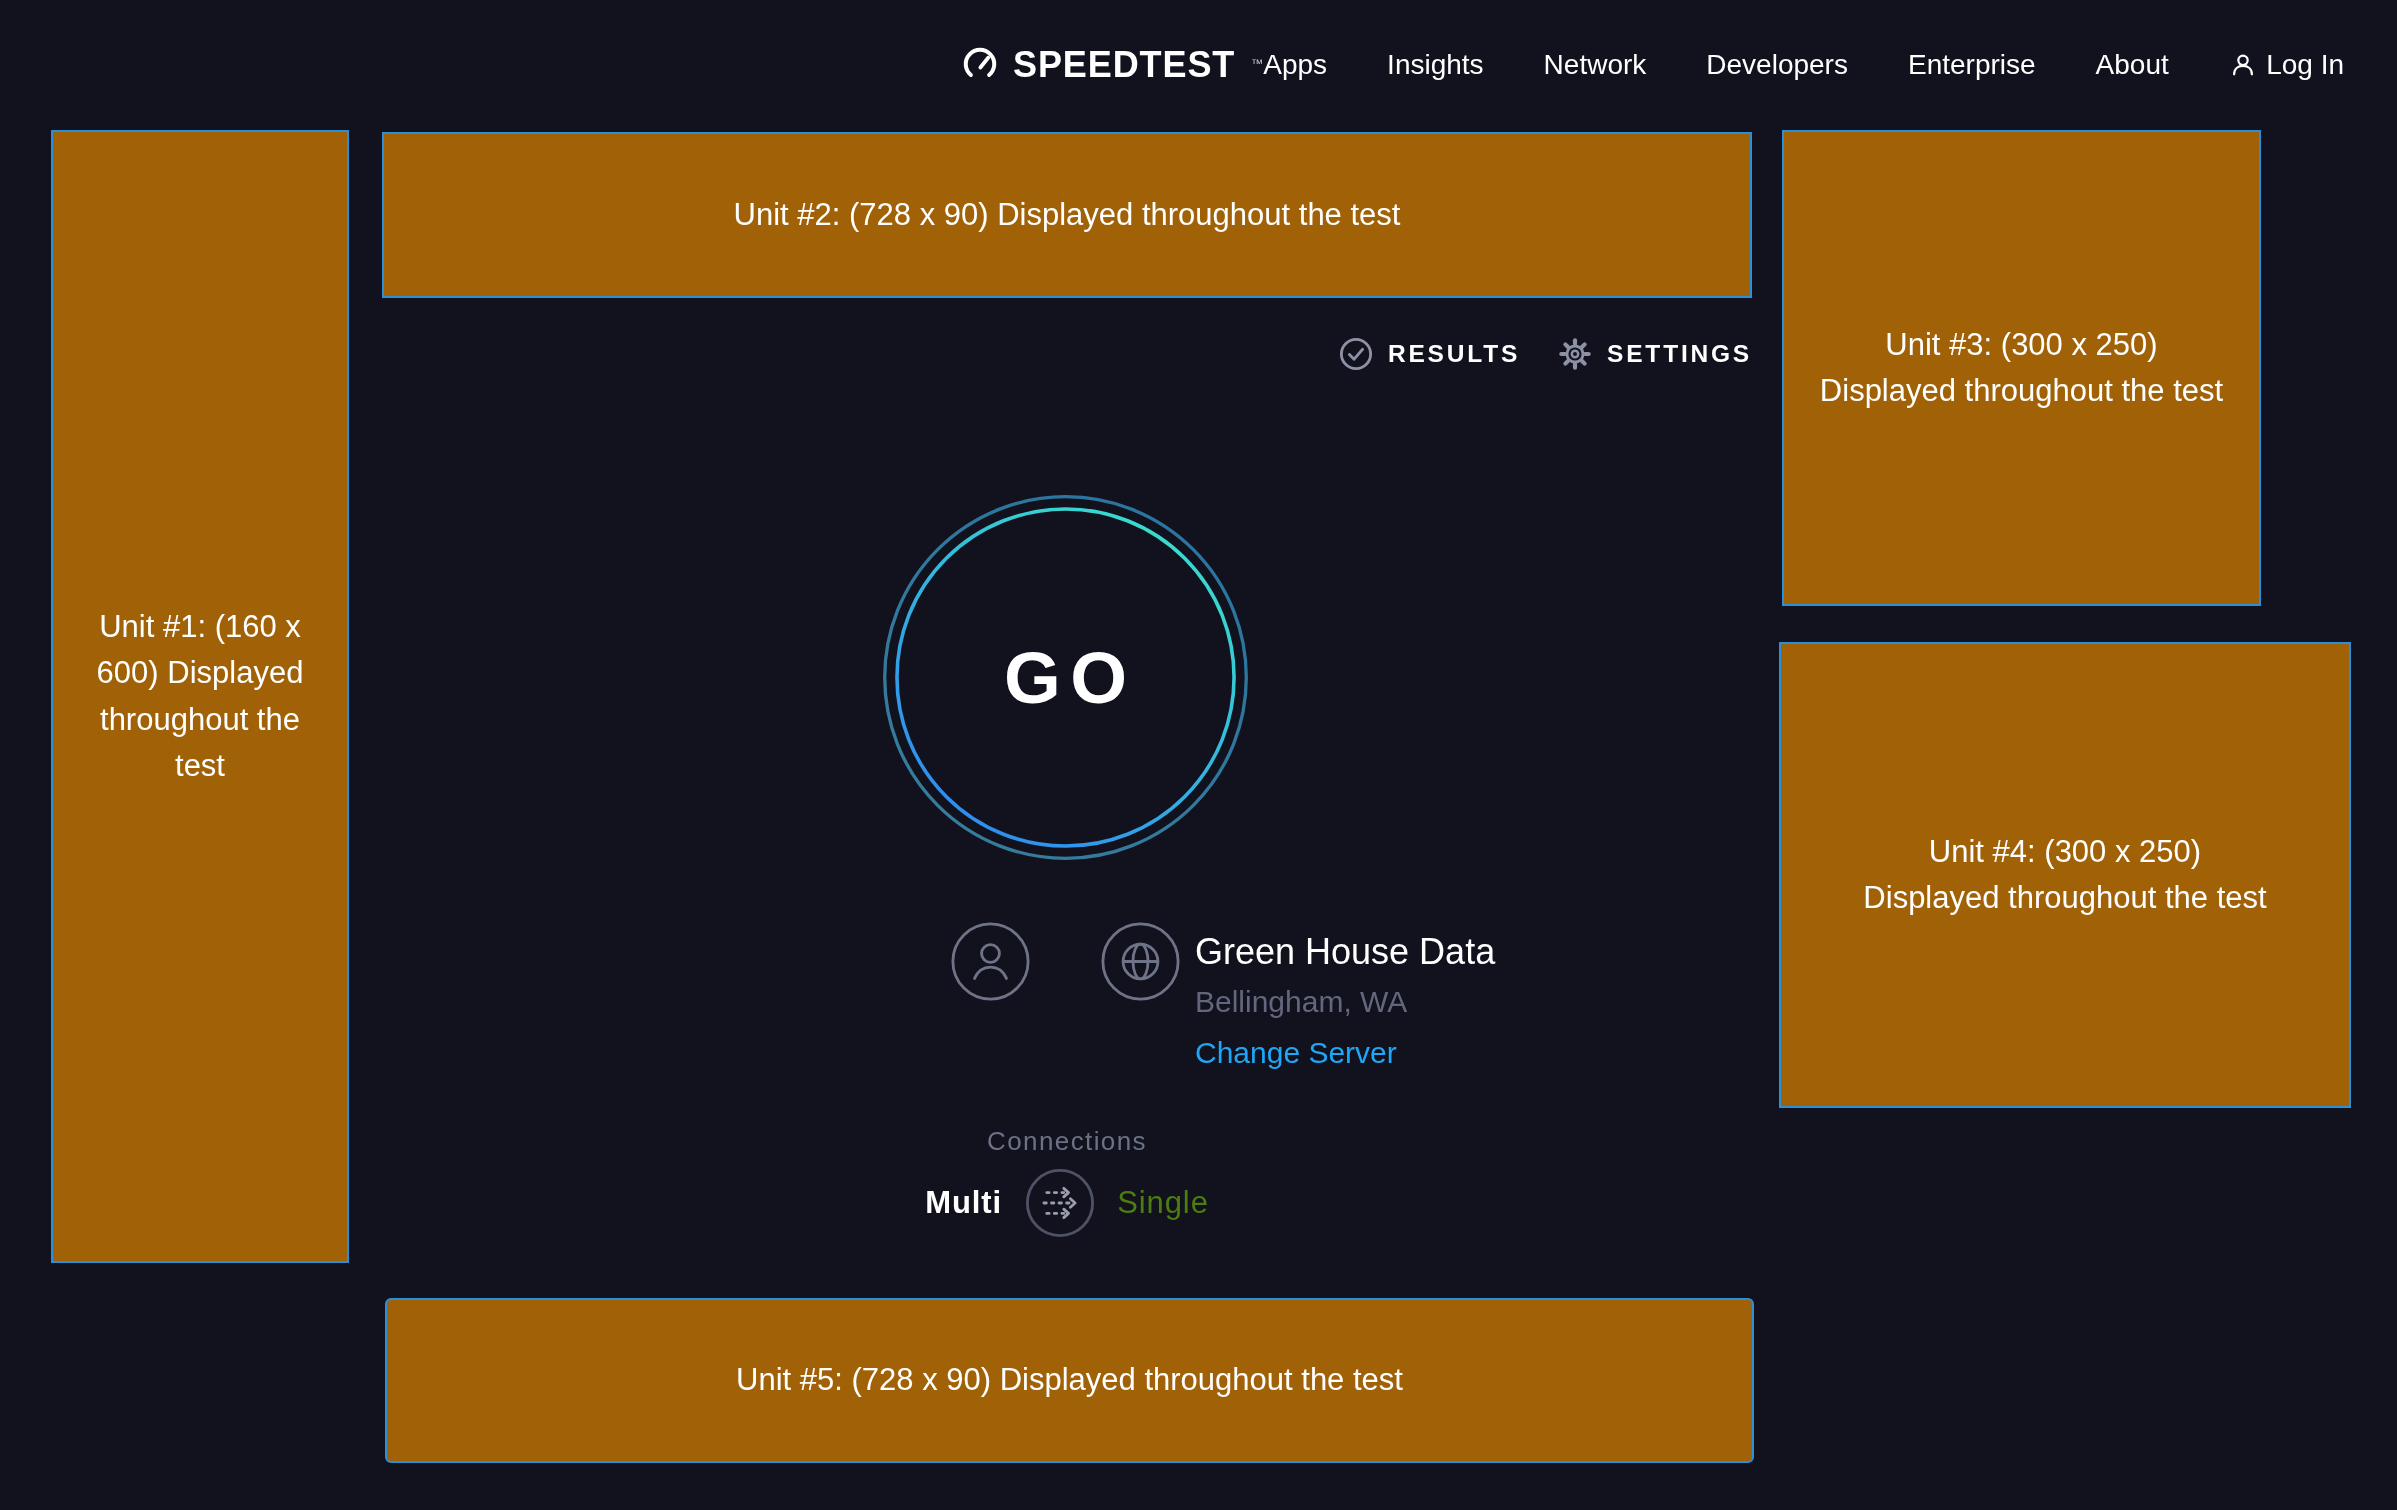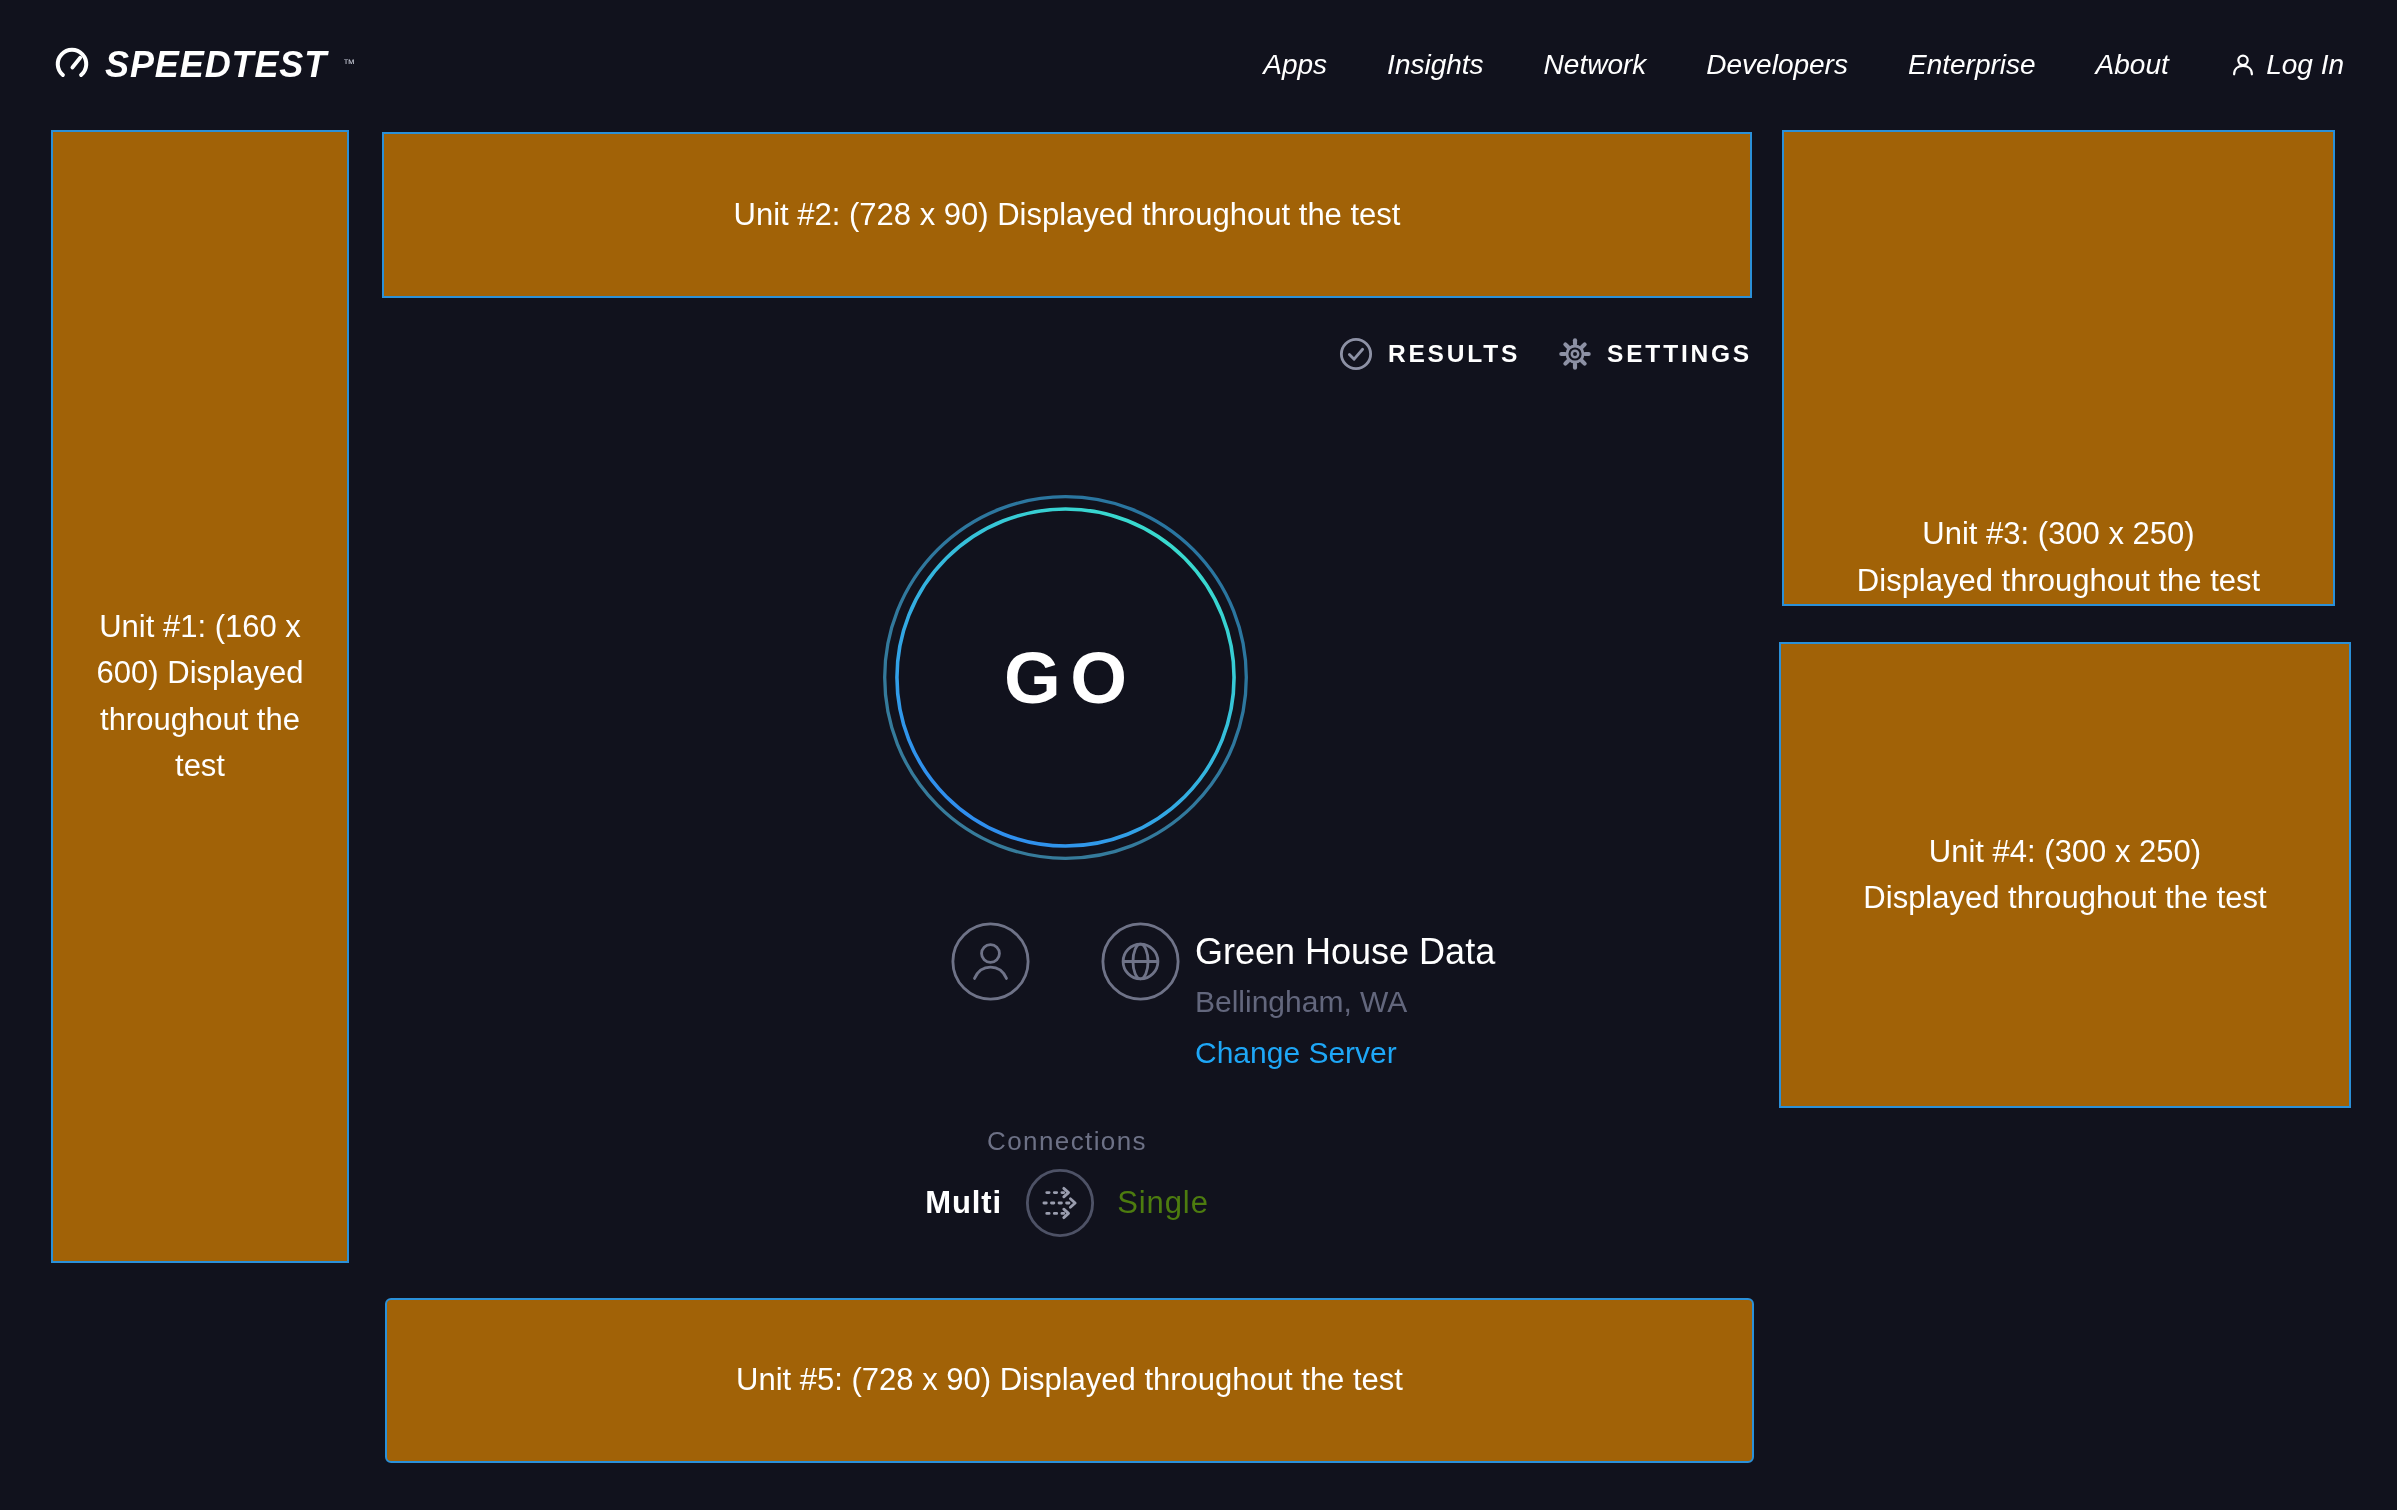--- a/index.html
+++ b/index.html
@@ -8,42 +8,41 @@
     background:#11121d;
     font-family:"Liberation Sans", sans-serif;
     color:#fff;
     overflow:hidden;
   }
   .stage { position:relative; width:2397px; height:1510px; }
 
   
   .header {
     position:absolute; left:0; top:0; width:100%; height:130px;
-    display:flex; align-items:center; justify-content:space-between;
+    display:flex; align-items:center; justify-content:flex-end;
     padding:0 53px;
-    font-style:italic;
   }
   .logo { display:flex; align-items:center; gap:14px; cursor:pointer; }
   .brand { font-size:36px; font-weight:700; letter-spacing:0.9px; color:#fff; }
   .tm { font-size:12.2px; color:#c9ccd8; align-self:flex-start; margin-top:13px; margin-left:1.9px; }
   .nav { display:flex; align-items:center; gap:60px; font-size:28px; font-weight:500; }
   .nav-item { color:#fff; cursor:pointer; white-space:nowrap; }
   .login { display:flex; align-items:center; gap:9.4px; cursor:pointer; }
 
   
   .ad {
     position:absolute;
     background:#a16207;
     border:2.8px solid #2b90d8;
     display:flex; align-items:center; justify-content:center;
     text-align:center; font-size:31px; line-height:1.5; color:#fff;
   }
   #ad1 { left:51px;   top:130px;  width:298px;  height:1133px; }
   #ad2 { left:382px;  top:132px;  width:1370px; height:166px; }
-  #ad3 { left:1782px; top:130px;  width:553px;  height:476px;align-items:flex-end; }
+  #ad3 { left:1782px; top:130px;  width:479px;  height:476px; }
   #ad4 { left:1779px; top:642px;  width:572px;  height:466px; }
   #ad5 { left:385px;  top:1298px; width:1369px; height:165px;border-radius:6px; }
   #ad1 .ad-text { max-width:256px; }
   #ad3 .ad-text, #ad4 .ad-text { max-width:416px; }
 
   
   .tabs {
     position:absolute; left:382px; top:337px; width:1370px;
     display:flex; justify-content:flex-end; align-items:center; gap:38px;
   }

